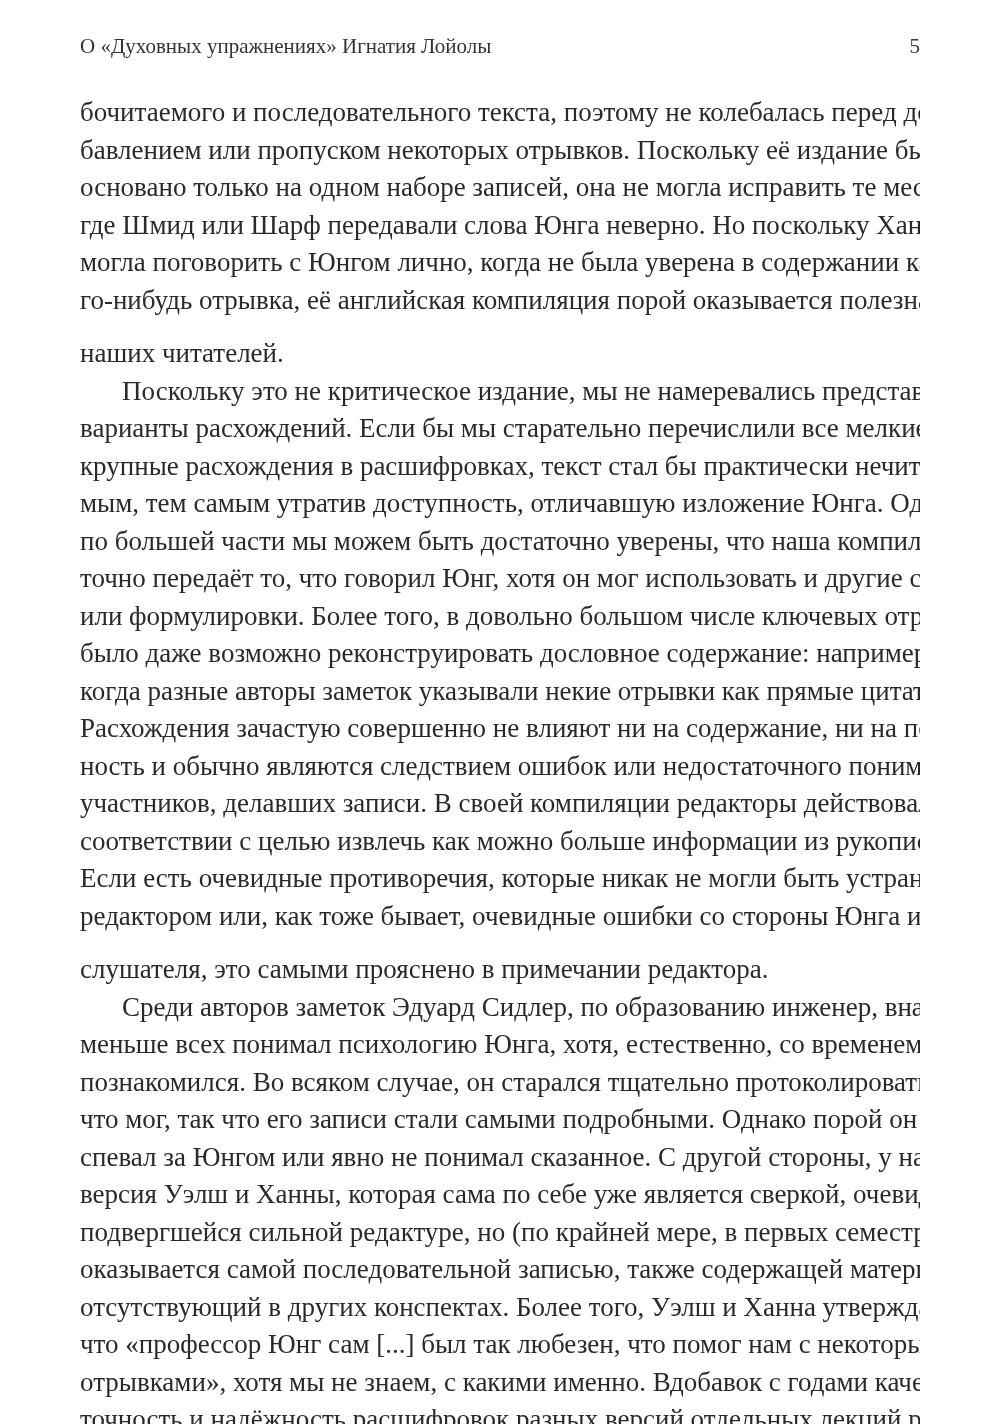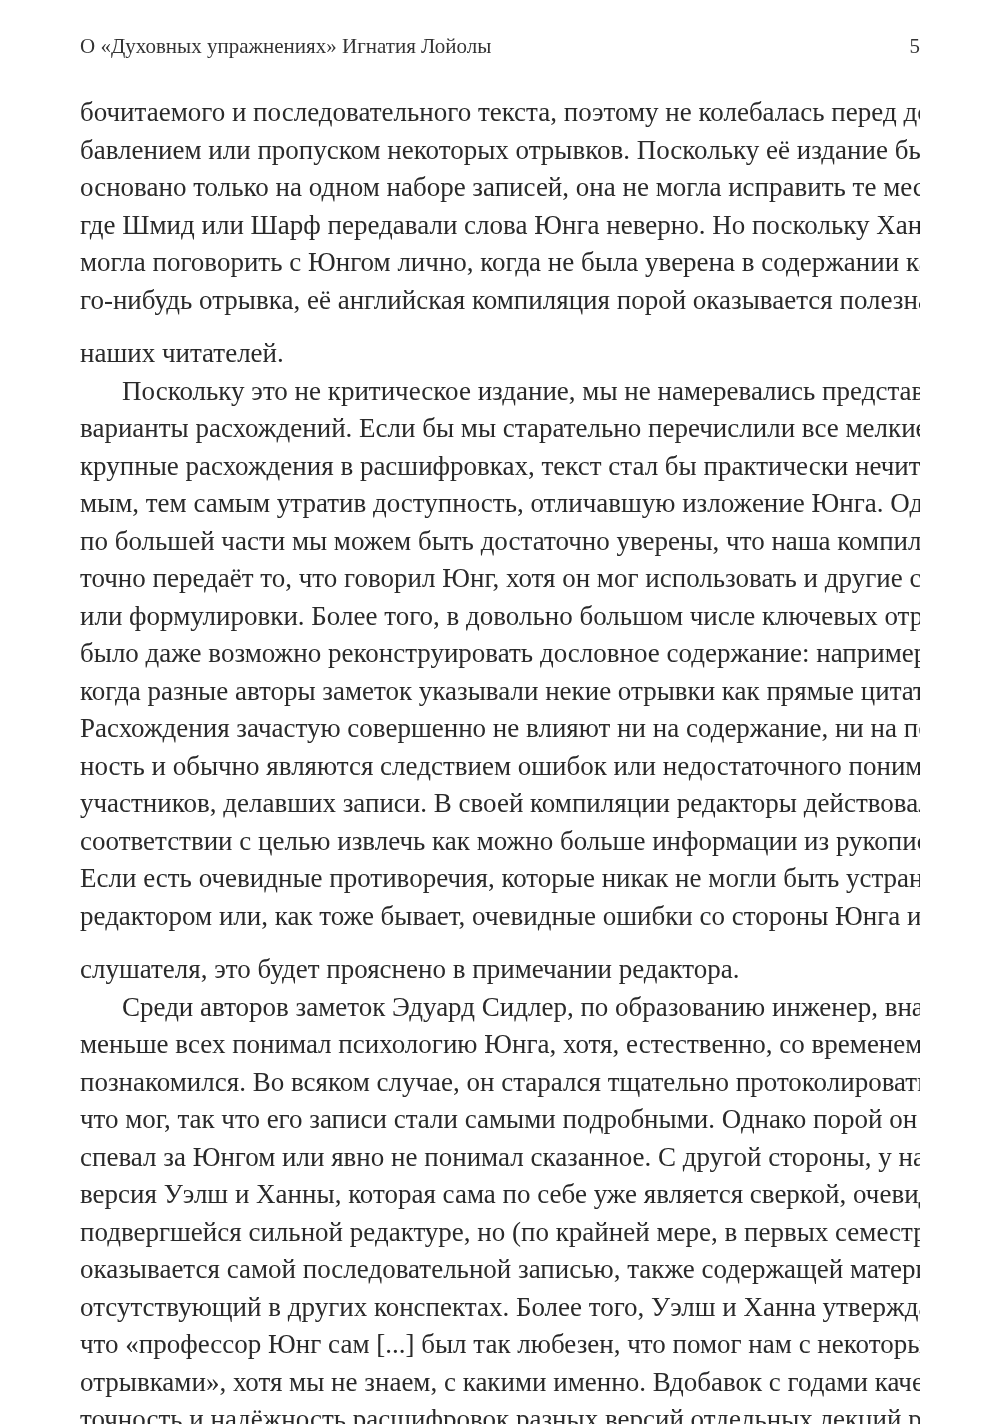--- a/index.html
+++ b/index.html
@@ -39,21 +39,21 @@
     <div class="line">точно передаёт то, что говорил Юнг, хотя он мог использовать и другие слова</div>
     <div class="line">или формулировки. Более того, в довольно большом числе ключевых отрывков</div>
     <div class="line">было даже возможно реконструировать дословное содержание: например,</div>
     <div class="line">когда разные авторы заметок указывали некие отрывки как прямые цитаты.</div>
     <div class="line">Расхождения зачастую совершенно не влияют ни на содержание, ни на понят-</div>
     <div class="line">ность и обычно являются следствием ошибок или недостаточного понимания</div>
     <div class="line">участников, делавших записи. В своей компиляции редакторы действовали в</div>
     <div class="line">соответствии с целью извлечь как можно больше информации из рукописей.</div>
     <div class="line">Если есть очевидные противоречия, которые никак не могли быть устранены</div>
     <div class="line">редактором или, как тоже бывает, очевидные ошибки со стороны Юнга или</div>
-    <div class="line last">слушателя, это будет прояснено в примечании редактора.</div>
+    <div class="line last">слушателя, это самыми прояснено в примечании редактора.</div>
   </div>
 
   <div>
     <div class="line indent">Среди авторов заметок Эдуард Сидлер, по образованию инженер, вначале</div>
     <div class="line">меньше всех понимал психологию Юнга, хотя, естественно, со временем с ней</div>
     <div class="line">познакомился. Во всяком случае, он старался тщательно протоколировать всё,</div>
     <div class="line">что мог, так что его записи стали самыми подробными. Однако порой он не по-</div>
     <div class="line">спевал за Юнгом или явно не понимал сказанное. С другой стороны, у нас есть</div>
     <div class="line">версия Уэлш и Ханны, которая сама по себе уже является сверкой, очевидно,</div>
     <div class="line">подвергшейся сильной редактуре, но (по крайней мере, в первых семестрах)</div>

